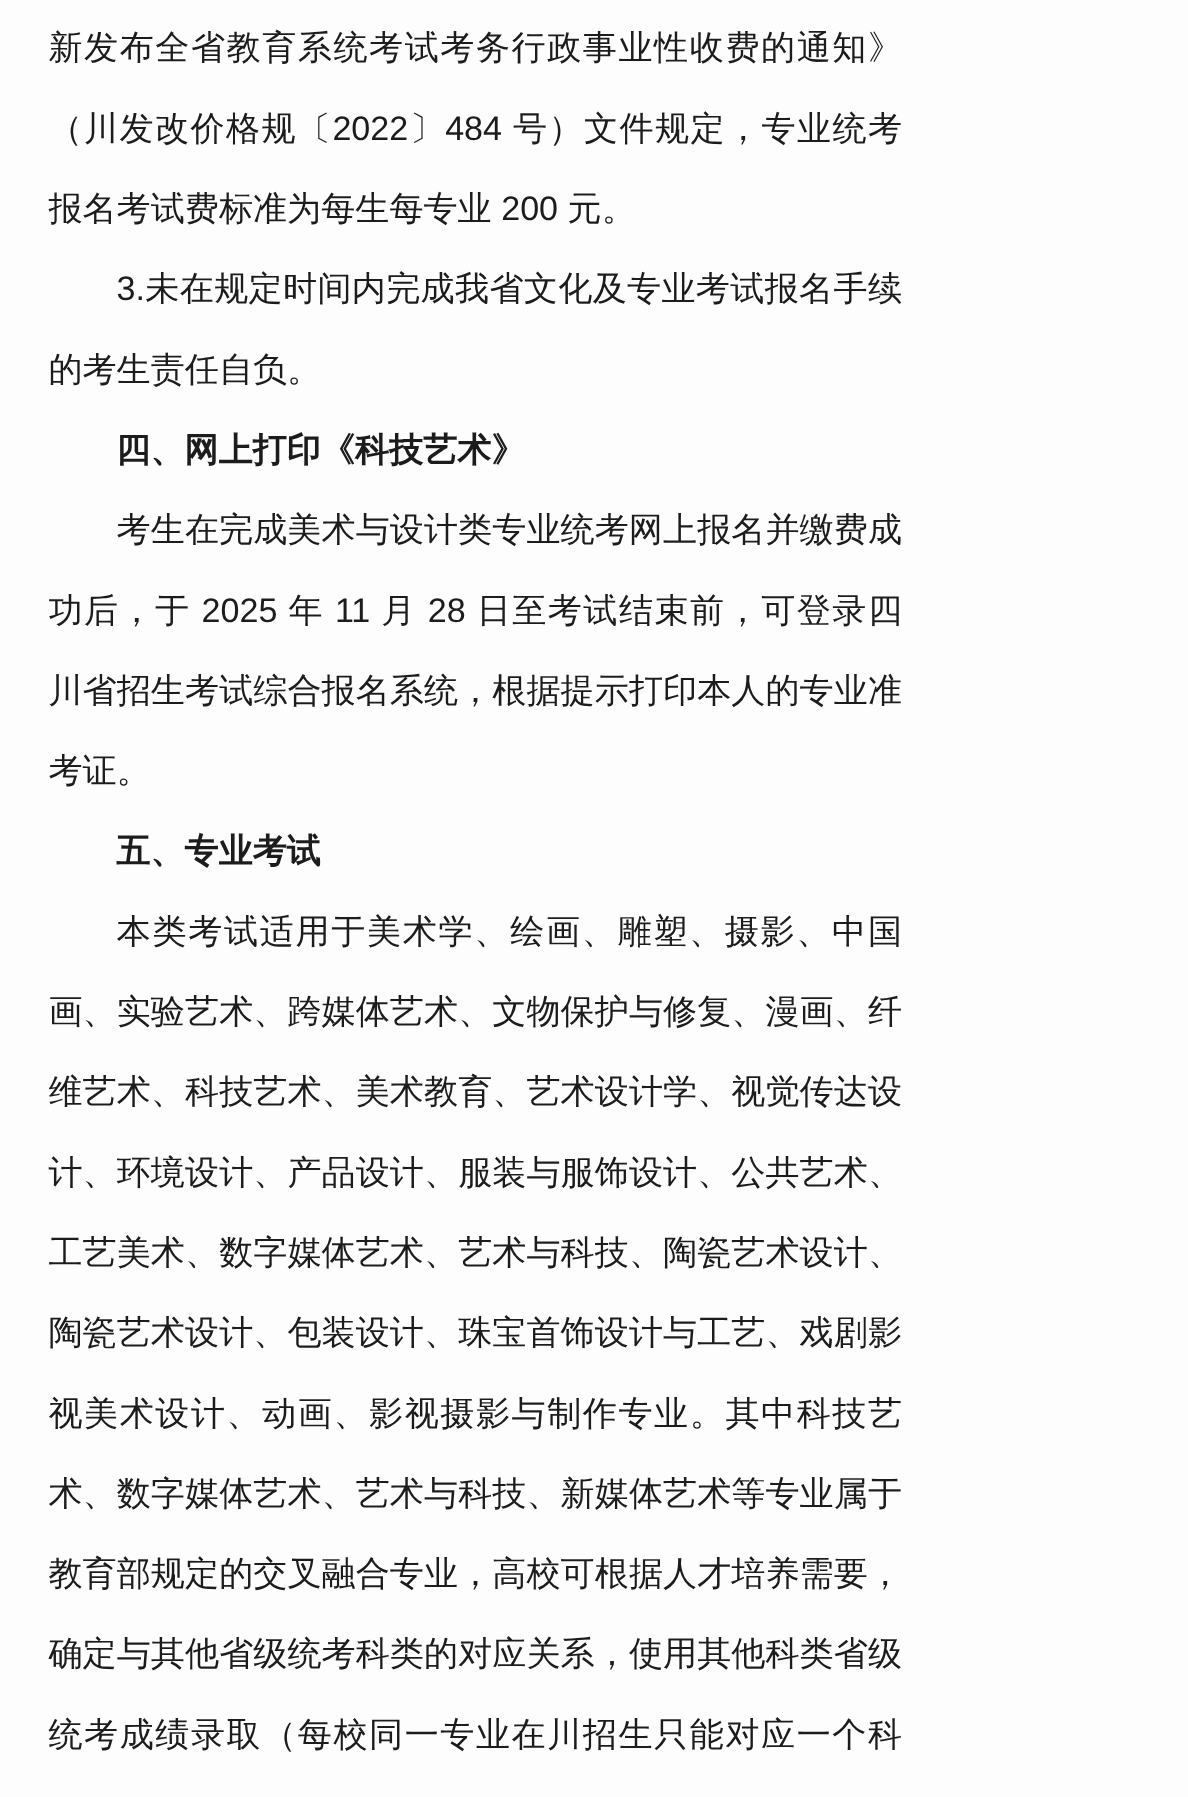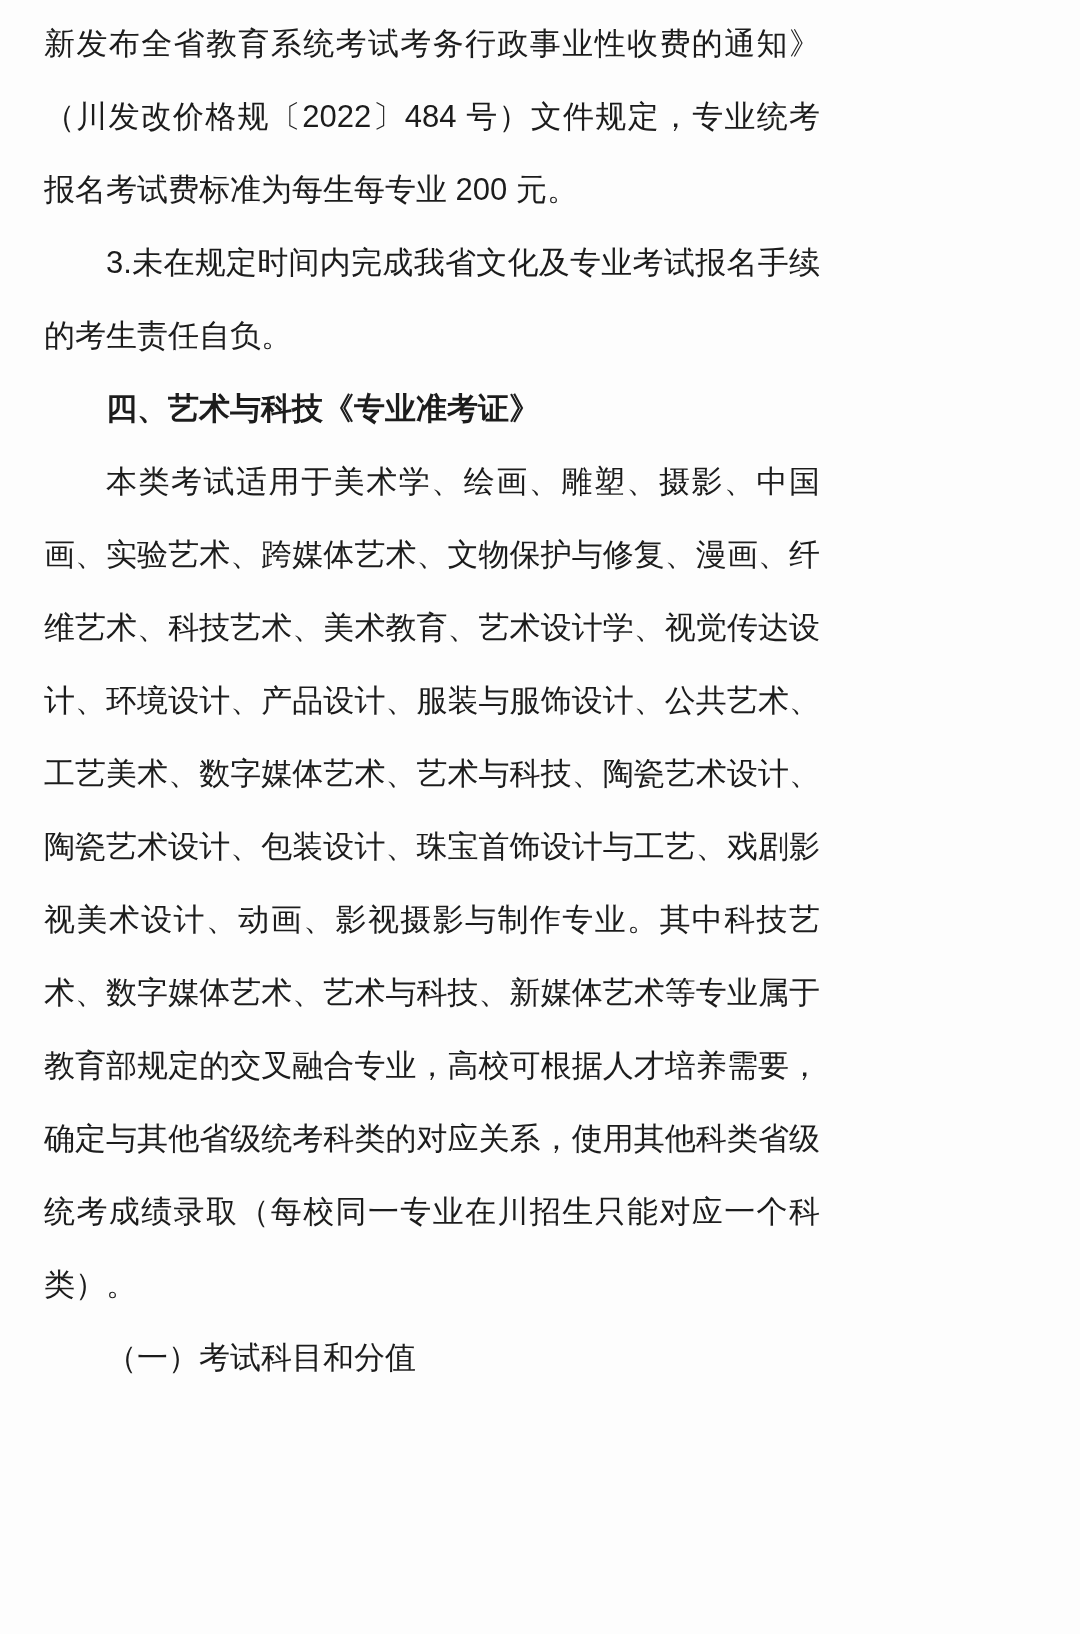--- a/index.html
+++ b/index.html
@@ -32,17 +32,19 @@
     text-indent: 2em;
     font-weight: bold;
   }
 </style>
 </head>
 <body>
 
 <div class="page">
   <p class="para no-indent">新发布全省教育系统考试考务行政事业性收费的通知》（川发改价格规〔2022〕484 号）文件规定，专业统考报名考试费标准为每生每专业 200 元。</p>
   <p class="para">3.未在规定时间内完成我省文化及专业考试报名手续的考生责任自负。</p>
-  <p class="heading">四、艺术与科技《专业准考证》</p>
+  <p class="heading">四、网上打印《科技艺术》</p>
+  <p class="para">考生在完成美术与设计类专业统考网上报名并缴费成功后，于 2025 年 11 月 28 日至考试结束前，可登录四川省招生考试综合报名系统，根据提示打印本人的专业准考证。</p>
+  <p class="heading">五、专业考试</p>
   <p class="para">本类考试适用于美术学、绘画、雕塑、摄影、中国画、实验艺术、跨媒体艺术、文物保护与修复、漫画、纤维艺术、科技艺术、美术教育、艺术设计学、视觉传达设计、环境设计、产品设计、服装与服饰设计、公共艺术、工艺美术、数字媒体艺术、艺术与科技、陶瓷艺术设计、陶瓷艺术设计、包装设计、珠宝首饰设计与工艺、戏剧影视美术设计、动画、影视摄影与制作专业。其中科技艺术、数字媒体艺术、艺术与科技、新媒体艺术等专业属于教育部规定的交叉融合专业，高校可根据人才培养需要，确定与其他省级统考科类的对应关系，使用其他科类省级统考成绩录取（每校同一专业在川招生只能对应一个科类）。</p>
   <p class="para">（一）考试科目和分值</p>
 
 </div>
 
 </body></html>

